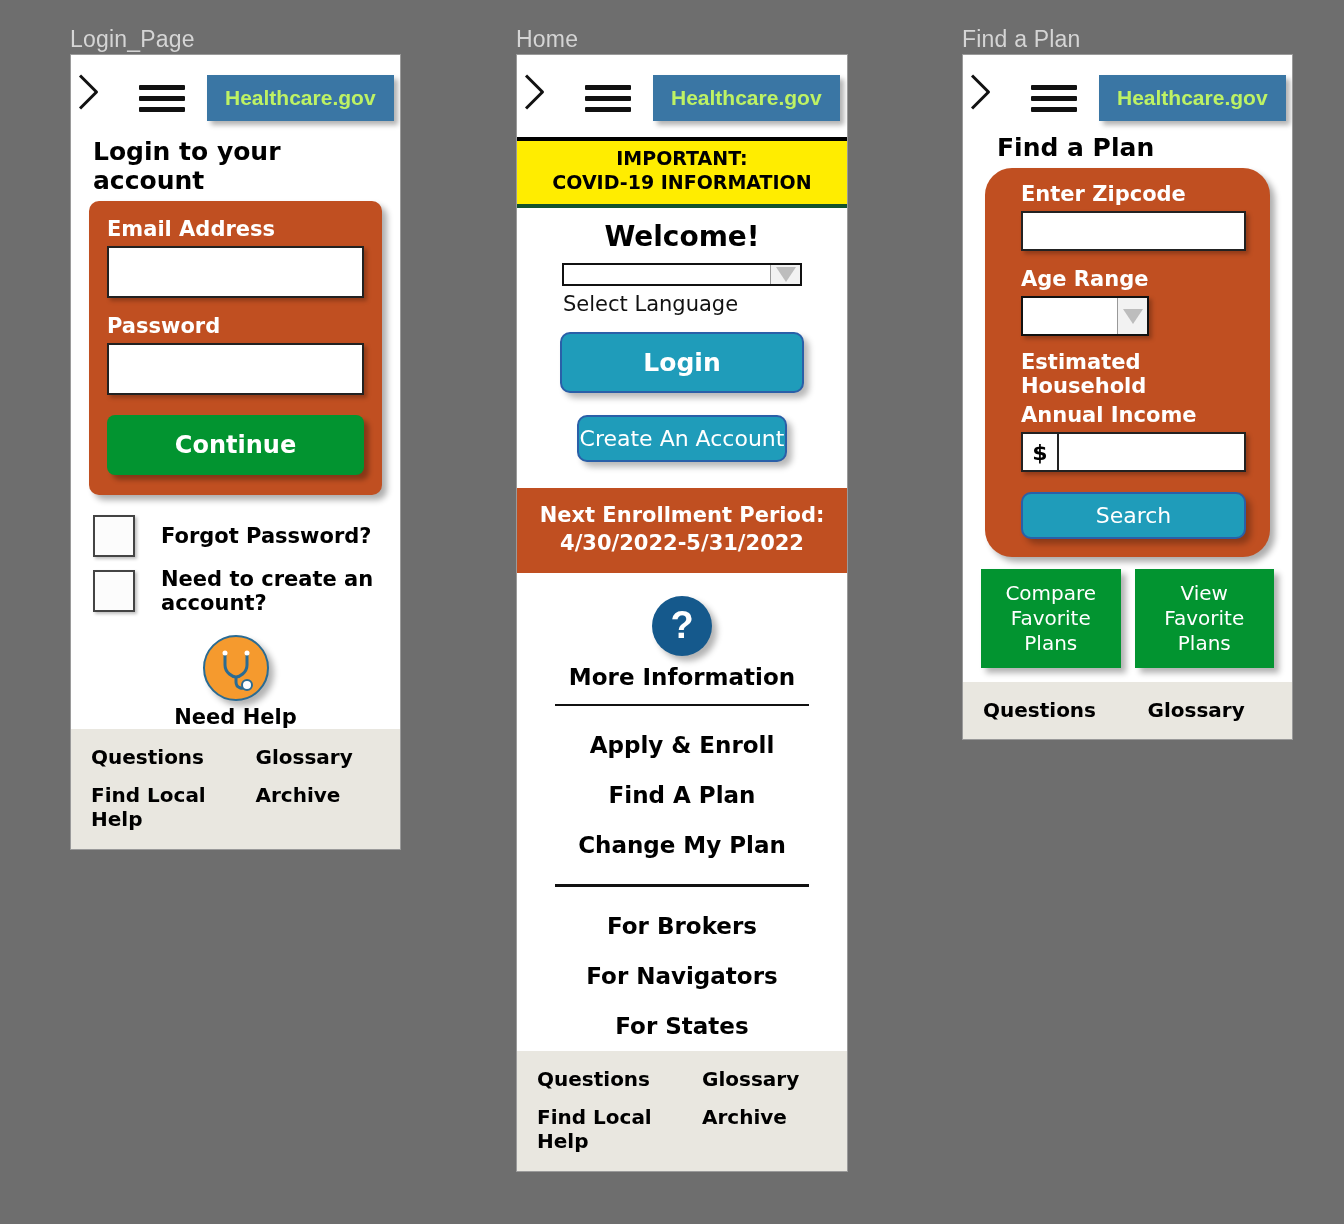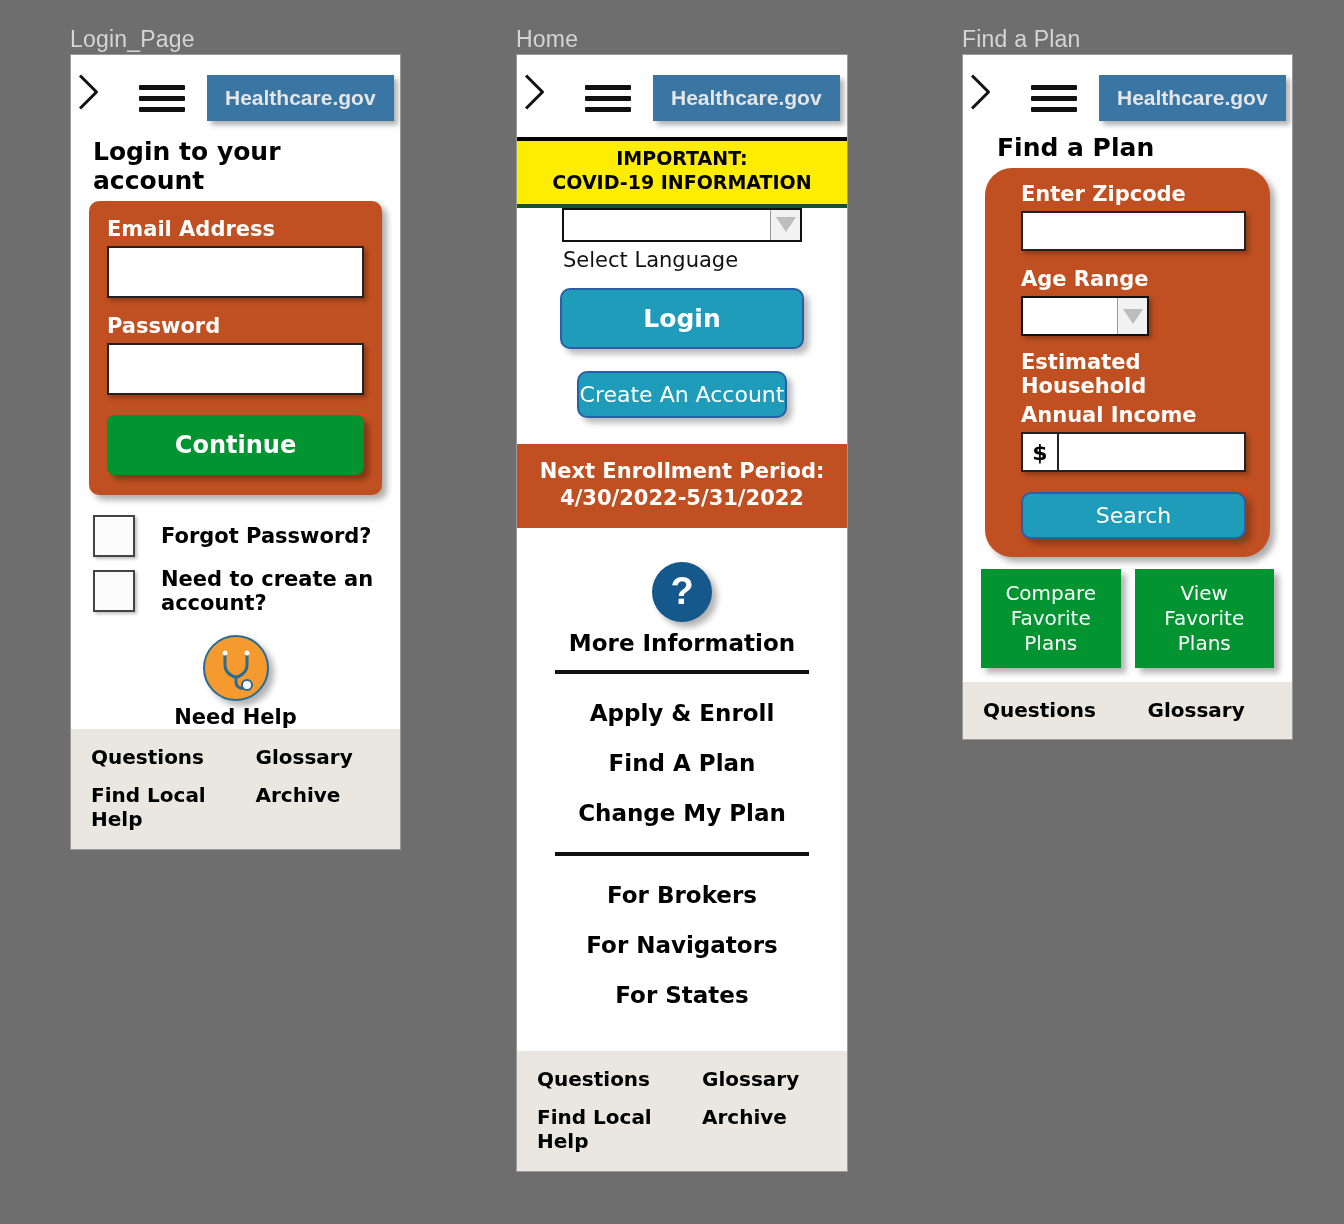--- a/index.html
+++ b/index.html
@@ -49,21 +49,21 @@
   .back-chevron::before { top: 9px;  transform: rotate(135deg); transform-origin: left center; }
   .back-chevron::after  { top: 10px; transform: rotate(-135deg); transform-origin: left center; }
 
   .hamburger { width: 46px; flex: none; margin-right: 22px; }
   .hamburger span {
     display: block; height: 5px; background: #111; margin: 6px 0; border-radius: 1px;
   }
 
   .brand-btn {
     background: #3a76a4;
-    color: #e5e5e5;
+    color: #bef264;
     font-weight: bold;
     font-size: 21px;
     padding: 11px 18px;
     box-shadow: 4px 4px 5px rgba(0,0,0,.30);
     white-space: nowrap;
     font-family: "Liberation Sans", sans-serif;
   }
 
   
   .page-heading {
@@ -245,20 +245,21 @@
           <span></span>
       </div>
       <div class="brand-btn">Healthcare.gov</div>
     </div>
 
     <div class="covid-banner">
       <div class="covid-line">IMPORTANT:</div>
       <div class="covid-line">COVID-19 INFORMATION</div>
     </div>
 
+    <div class="welcome">Welcome!</div>
 
     <div class="select-box">
       <div class="select-arrow-cell">
         <div class="tri-down"></div>
       </div>
     </div>
     <div class="select-caption">Select Language</div>
 
     <div class="btn-teal" style="width:244px; margin:16px auto 0 auto; padding:14px 0; font-size:25px; font-weight:bold;">Login</div>
 

